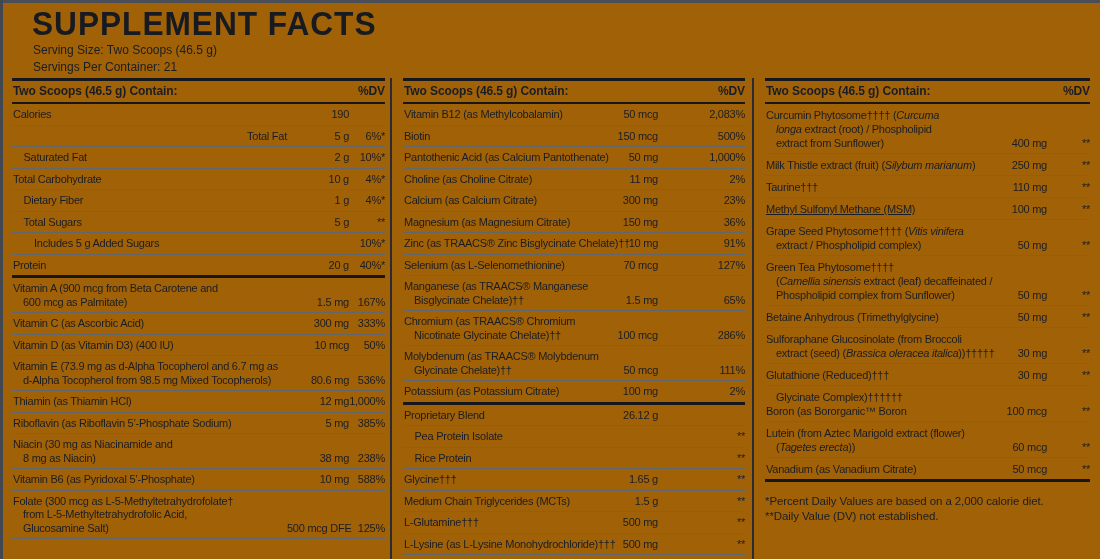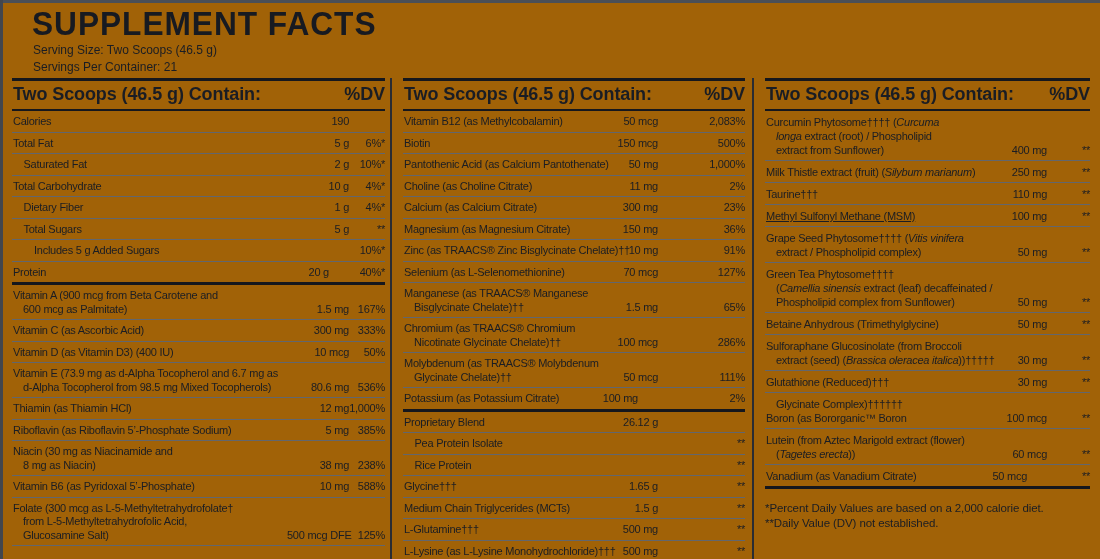--- a/index.html
+++ b/index.html
@@ -28,25 +28,25 @@
   .col2{left:403px;width:342px;}
   .col3{left:765px;width:325px;}
   .vsep{position:absolute;top:78px;height:481px;width:2px;background:#292c33;}
   .vsep1{left:390px;}
   .vsep2{left:752px;}
 
   .colhead{
     border-top:3.5px solid #15171d;
     border-bottom:2px solid #15171d;
     display:flex;justify-content:space-between;align-items:center;
-    font-weight:bold;font-size:18px;letter-spacing:-0.1px;
+    font-weight:bold;font-size:12px;letter-spacing:-0.1px;
     padding:3px 0 4px 1px;
   }
   .row{display:flex;align-items:flex-end;padding:4px 0 3px;border-bottom:1px solid #62666d;}
-  .row.sep-thick{border-bottom:3px solid #15171d;gap:20px;}
+  .row.sep-thick{border-bottom:3px solid #15171d;}
   .name{flex:1;min-width:0;}
   .nl{line-height:13.5px;white-space:nowrap;}
   .col3 .nl{line-height:14px;}
   .amt,.dv{text-align:right;line-height:13.5px;white-space:nowrap;}
   .col1 .amt{width:62px;}  .col1 .dv{width:36px;}
   .col2 .amt{width:64px;margin-right:39px;} .col2 .dv{width:48px;}
   .col3 .amt{width:70px;}  .col3 .dv{width:43px;}
   i{font-style:italic;}
 
   .footnotes{margin-top:12px;font-size:11.5px;letter-spacing:-0.1px;}
@@ -71,21 +71,21 @@
     <div class="rows">
         <div class="row sep-thin">
           <div class="name">
             <div class="nl" style="padding-left: 1px;"><span>Calories</span></div>
           </div>
           <div class="amt">190</div>
           <div class="dv"></div>
         </div>
         <div class="row sep-thin">
           <div class="name">
-            <div class="nl" style="padding-left: 1px;"><span>Total Fat</span></div>
+            <div class="nl" style="padding-left: 1px; text-align: right;"><span>Total Fat</span></div>
           </div>
           <div class="amt">5 g</div>
           <div class="dv">6%*</div>
         </div>
         <div class="row sep-thin">
           <div class="name">
             <div class="nl" style="padding-left: 11.5px;"><span>Saturated Fat</span></div>
           </div>
           <div class="amt">2 g</div>
           <div class="dv">10%*</div>

